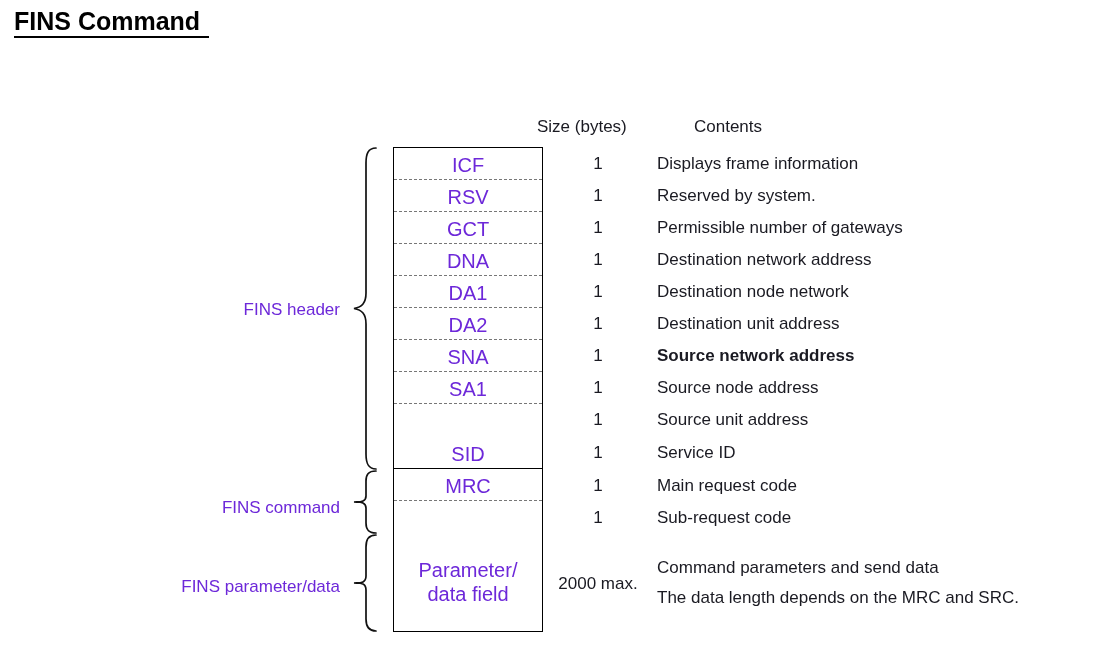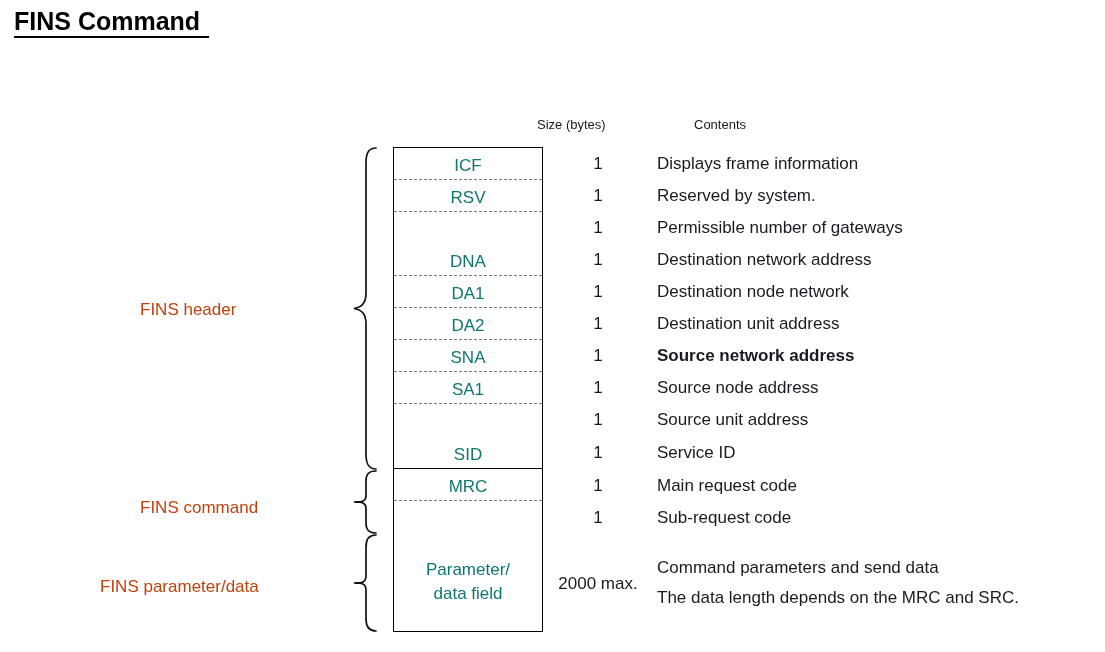--- a/index.html
+++ b/index.html
@@ -30,21 +30,21 @@
     display: block;
     border-bottom: 2px solid #000;
     width: max-content;
     padding-bottom: 0px;
   }
   #title .tline.l1 { padding-right: 9px; }
 
   
   .col-head {
     position: absolute;
-    font-size: 13px;
+    font-size: 17px;
     color: #1a1a22;
     white-space: nowrap;
   }
   #head-size   { left: 537px; top: 117px; }
   #head-conts  { left: 694px; top: 117px; }
 
   
   #frame {
     position: absolute;
     left: 393px;
@@ -57,22 +57,22 @@
   .frow {
     position: absolute;
     left: 0;
     width: 100%;
     box-sizing: border-box;
     display: flex;
     align-items: flex-end;
     justify-content: center;
   }
   .frow .rlabel {
-    font-size: 17px;
-    color: #0f766e;
+    font-size: 20px;
+    color: #6d28d9;
     line-height: 17px;
     padding-bottom: 5px;
     white-space: nowrap;
   }
   .sep-dashed { border-bottom: 1.4px dashed #777; }
   .sep-solid  { border-bottom: 1.6px solid #000; align-items: flex-end; }
   .frow.big {
     align-items: center;
     justify-content: center;
     text-align: center;
@@ -100,22 +100,22 @@
     left: 657px;
     font-size: 17px;
     color: #1a1a22;
     white-space: nowrap;
   }
 
   
   .grp-label {
     position: absolute;
     font-size: 17px;
-    color: #c2410c;
-    text-align: left;
+    color: #6d28d9;
+    text-align: right;
     white-space: nowrap;
   }
   .brace {
     position: absolute;
     left: 352px;
   }
   .brace svg { display: block; }
 </style>
 </head>
 <body>
@@ -151,20 +151,23 @@
              C10 48.5, 14 50, 14 56 L14 85 C14 92, 16 97, 24 97" fill="none" stroke="#111" stroke-width="1.7" stroke-linecap="round"></path>
   </svg>
 </div>
 
 <div id="frame">
   <div class="frow sep-dashed" style="top:0px;   height:32px;">
       <span class="rlabel">ICF</span>
     </div>
   <div class="frow sep-dashed" style="top:32px;  height:32px;">
       <span class="rlabel">RSV</span>
+    </div>
+  <div class="frow sep-dashed" style="top:64px;  height:32px;">
+      <span class="rlabel">GCT</span>
     </div>
   <div class="frow sep-dashed" style="top:96px;  height:32px;justify-content:center;">
       <span class="rlabel">DNA</span>
     </div>
   <div class="frow sep-dashed" style="top:128px; height:32px;">
       <span class="rlabel">DA1</span>
     </div>
   <div class="frow sep-dashed" style="top:160px; height:32px;">
       <span class="rlabel">DA2</span>
     </div>

